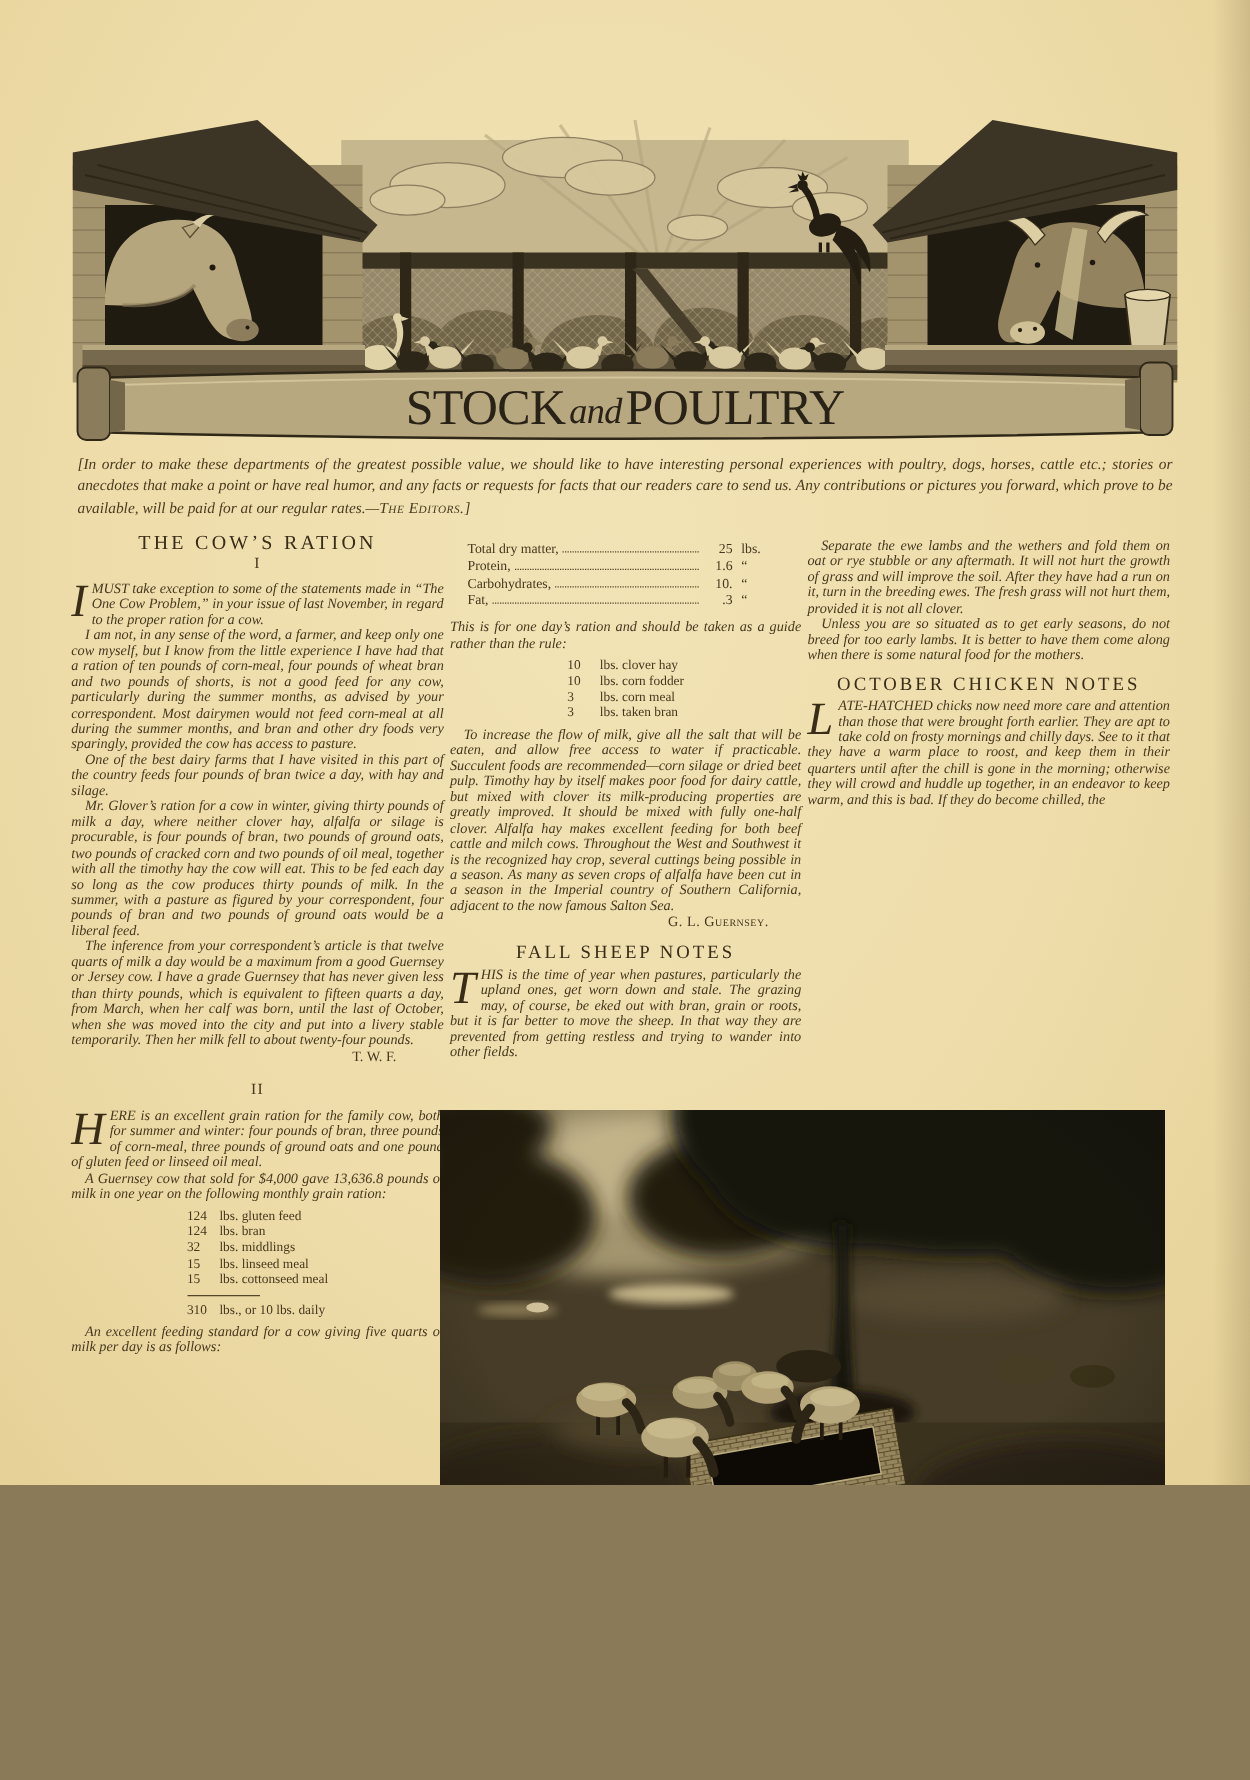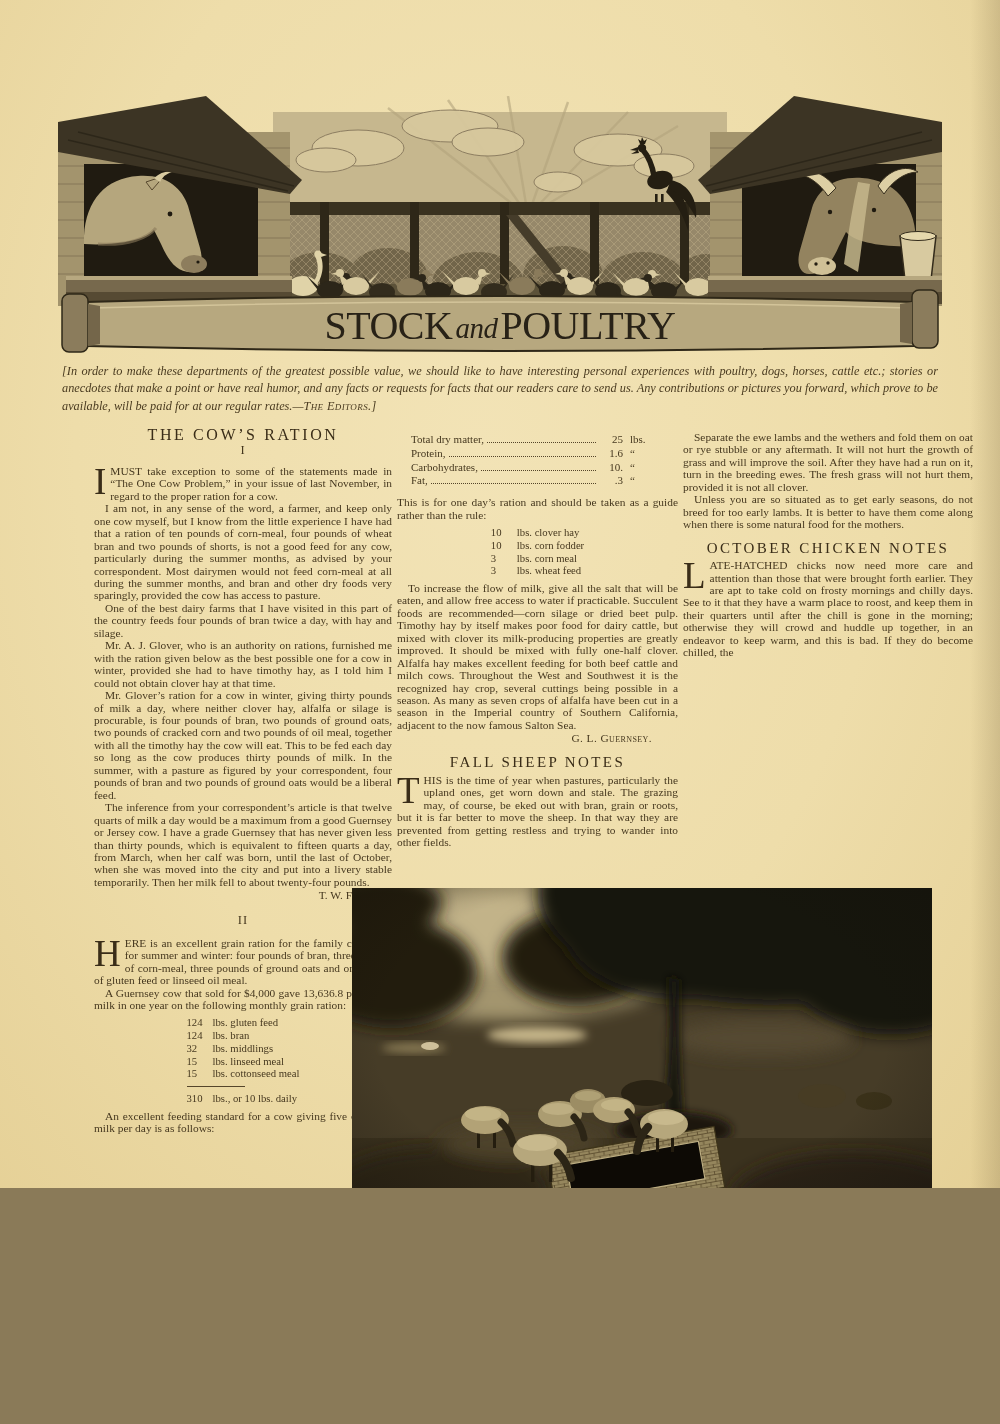--- a/index.html
+++ b/index.html
@@ -13,35 +13,35 @@
     content:'';position:absolute;right:0;top:0;width:30px;height:100%;
     background:linear-gradient(to left, rgba(66,48,20,.16), rgba(66,48,20,0));
     pointer-events:none;
   }
   .header-art{position:absolute;left:58px;top:96px;width:884px;height:260px;}
   .editorial{
     position:absolute;left:62px;top:363px;width:876px;
     font-style:italic;font-size:12.3px;line-height:17.3px;text-align:justify;color:#4a3b20;
   }
   .smallcaps{font-variant:small-caps;letter-spacing:.4px;}
-  .col{position:absolute;font-size:11.4px;line-height:12.45px;text-align:justify;margin-left:37px;}
+  .col{position:absolute;font-size:11.4px;line-height:12.45px;text-align:justify;}
   .col1{left:57px;top:429px;width:298px;}
   .col2{left:360px;top:431px;width:281px;}
   .col3{left:646px;top:431px;width:290px;}
   .article-title{
     margin:0 0 3px 0;font-weight:normal;font-size:16px;letter-spacing:2.6px;
     text-align:center;color:#3a2d18;
   }
   .section-title{
     margin:11px 0 5px 0;font-weight:normal;font-size:15px;letter-spacing:2.4px;
     text-align:center;color:#3a2d18;
   }
   .numeral{text-align:center;font-size:12.5px;letter-spacing:1px;margin:3px 0 8px 0;}
   .numeral-2{margin:12px 0 10px 0;}
-  .body-p{margin:0;}
+  .body-p{margin:0;font-style:italic;}
   .indent{text-indent:11px;}
   .dropcap{
     float:left;font-size:37px;line-height:30px;padding:2px 4px 0 0;color:#3a2d18;
   }
   .sig-right{text-align:right;padding-right:38px;line-height:13px;margin:1px 0 0 0;}
   .sig-lorando{padding-right:26px;}
   .float-sig{float:right;}
   .nut-table{margin:2px 24px 8px 14px;}
   .nut-row{display:flex;align-items:baseline;font-size:11px;line-height:13.8px;}
   .nut-dots{flex:1;border-bottom:1.3px dotted #55452a;margin:0 3px 2px 3px;}
@@ -251,21 +251,20 @@
   </svg>
 
   <div class="editorial"><span>[In order to make these departments of the greatest possible value, we should like to have interesting personal experiences with poultry, dogs, horses, cattle etc.; stories or anecdotes that make a point or have real humor, and any facts or requests for facts that our readers care to send us.  Any contributions or pictures you forward, which prove to be available, will be paid for at our regular rates.—</span><span class="smallcaps">The Editors.]</span></div>
 
   <div class="col col1">
     <h2 class="article-title">THE COW’S RATION</h2>
     <div class="numeral">I</div>
     <p class="body-p"><span class="dropcap">I</span><span>MUST take exception to some of the statements made in “The One Cow Problem,” in your issue of last November, in regard to the proper ration for a cow.</span></p>
     <p class="body-p indent">I am not, in any sense of the word, a farmer, and keep only one cow myself, but I know from the little experience I have had that a ration of ten pounds of corn-meal, four pounds of wheat bran and two pounds of shorts, is not a good feed for any cow, particularly during the summer months, as advised by your correspondent.  Most dairymen would not feed corn-meal at all during the summer months, and bran and other dry foods very sparingly, provided the cow has access to pasture.</p>
     <p class="body-p indent">One of the best dairy farms that I have visited in this part of the country feeds four pounds of bran twice a day, with hay and silage.</p>
-    <p class="body-p indent">Mr. A. J. Glover, who is an authority on rations, furnished me with the ration given below as the best possible one for a cow in winter, provided she had to have timothy hay, as I told him I could not obtain clover hay at that time.</p>
     <p class="body-p indent">Mr. Glover’s ration for a cow in winter, giving thirty pounds of milk a day, where neither clover hay, alfalfa or silage is procurable, is four pounds of bran, two pounds of ground oats, two pounds of cracked corn and two pounds of oil meal, together with all the timothy hay the cow will eat. This to be fed each day so long as the cow produces thirty pounds of milk.  In the summer, with a pasture as figured by your correspondent, four pounds of bran and two pounds of ground oats would be a liberal feed.</p>
     <p class="body-p indent">The inference from your correspondent’s article is that twelve quarts of milk a day would be a maximum from a good Guernsey or Jersey cow. I have a grade Guernsey that has never given less than thirty pounds, which is equivalent to fifteen quarts a day, from March, when her calf was born, until the last of October, when she was moved into the city and put into a livery stable temporarily. Then her milk fell to about twenty-four pounds.</p>
     <div class="sig-right">T. W. F.</div>
     <div class="numeral numeral-2">II</div>
     <p class="body-p"><span class="dropcap">H</span><span>ERE is an excellent grain ration for the family cow, both for summer and winter:  four pounds of bran, three pounds of corn-meal, three pounds of ground oats and one pound of gluten feed or linseed oil meal.</span></p>
     <p class="body-p indent">A Guernsey cow that sold for $4,000 gave 13,636.8 pounds of milk in one year on the following monthly grain ration:</p>
     <div class="feed-list">
       <div class="feed-row"><span class="feed-qty">124</span><span>lbs. gluten feed</span></div>
       <div class="feed-row"><span class="feed-qty">124</span><span>lbs. bran</span></div>
       <div class="feed-row"><span class="feed-qty">32</span><span>lbs. middlings</span></div>
@@ -302,21 +301,21 @@
           <span class="nut-dots"></span>
           <span class="nut-val">.3</span>
           <span class="nut-unit">“</span>
         </div>
     </div>
     <p class="body-p">This is for one day’s ration and should be taken as a guide rather than the rule:</p>
     <div class="feed-list">
       <div class="feed-row"><span class="feed-qty">10</span><span>lbs. clover hay</span></div>
       <div class="feed-row"><span class="feed-qty">10</span><span>lbs. corn fodder</span></div>
       <div class="feed-row"><span class="feed-qty">3</span><span>lbs. corn meal</span></div>
-      <div class="feed-row"><span class="feed-qty">3</span><span>lbs. wheat feed</span></div>
+      <div class="feed-row"><span class="feed-qty">3</span><span>lbs. taken bran</span></div>
     </div>
     <p class="body-p indent">To increase the flow of milk, give all the salt that will be eaten, and allow free access to water if practicable.  Succulent foods are recommended—corn silage or dried beet pulp.  Timothy hay by itself makes poor food for dairy cattle, but mixed with clover its milk-producing properties are greatly improved.  It should be mixed with fully one-half clover.  Alfalfa hay makes excellent feeding for both beef cattle and milch cows.  Throughout the West and Southwest it is the recognized hay crop, several cuttings being possible in a season. As many as seven crops of alfalfa have been cut in a season in the Imperial country of Southern California, adjacent to the now famous Salton Sea.</p>
     <div class="sig-right sig-lorando smallcaps">G. L. Guernsey.</div>
     <h3 class="section-title">FALL SHEEP NOTES</h3>
     <p class="body-p"><span class="dropcap">T</span><span>HIS is the time of year when pastures, particularly the upland ones, get worn down and stale.  The grazing may, of course, be eked out with bran, grain or roots, but it is far better to move the sheep.  In that way they are prevented from getting restless and trying to wander into other fields.</span></p>
   </div>
 
   <div class="col col3">
     <p class="body-p indent">Separate the ewe lambs and the wethers and fold them on oat or rye stubble or any aftermath.  It will not hurt the growth of grass and will improve the soil.  After they have had a run on it, turn in the breeding ewes.  The fresh grass will not hurt them, provided it is not all clover.</p>
     <p class="body-p indent">Unless you are so situated as to get early seasons, do not breed for too early lambs.  It is better to have them come along when there is some natural food for the mothers.</p>

